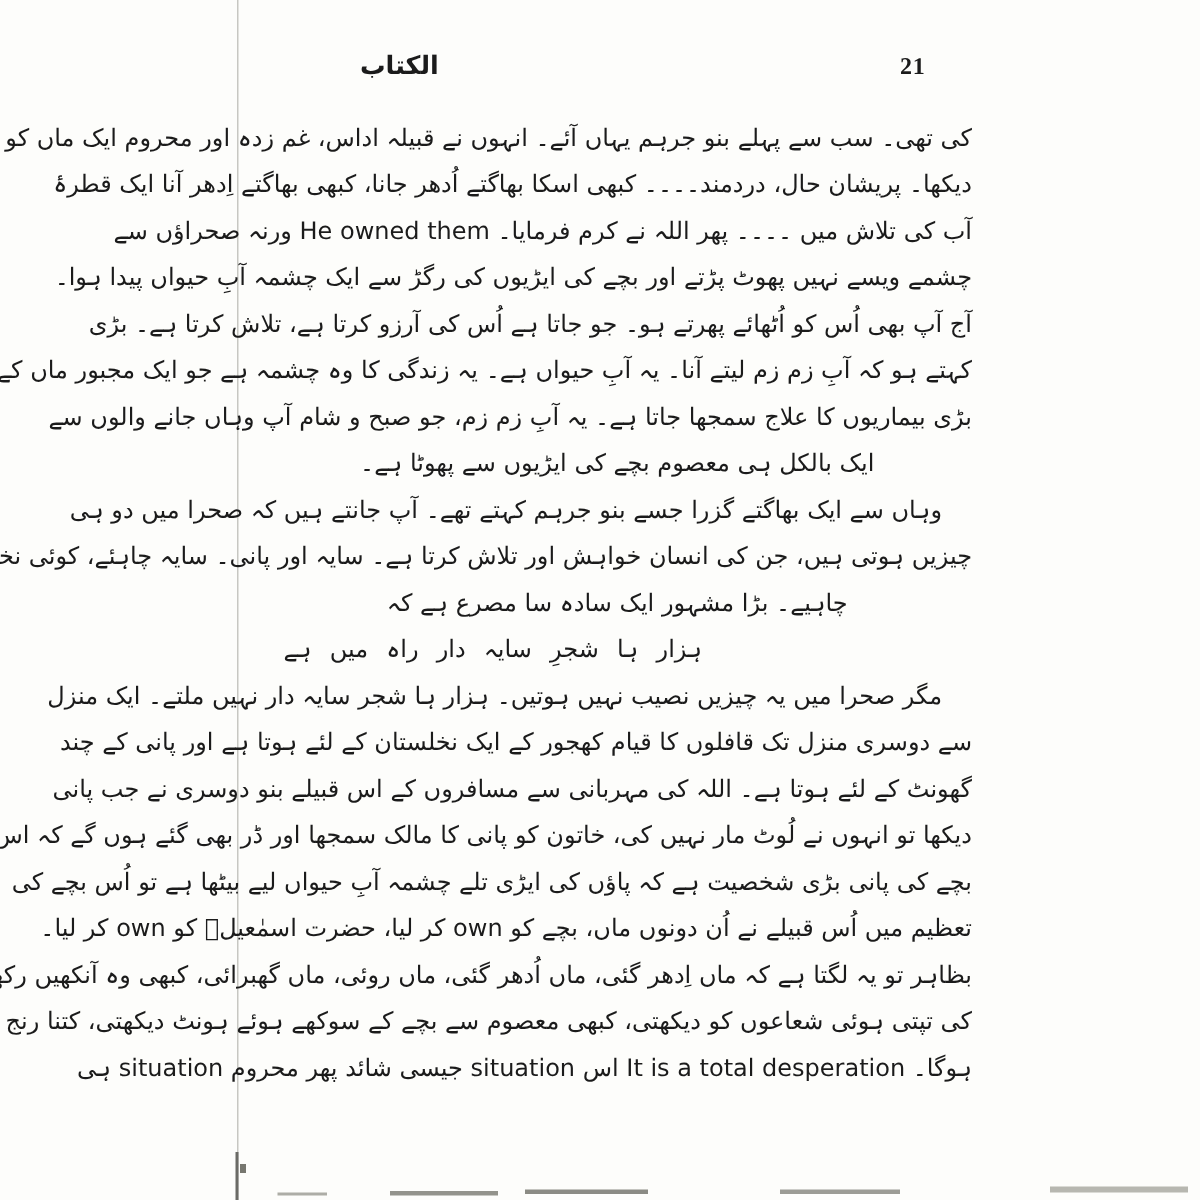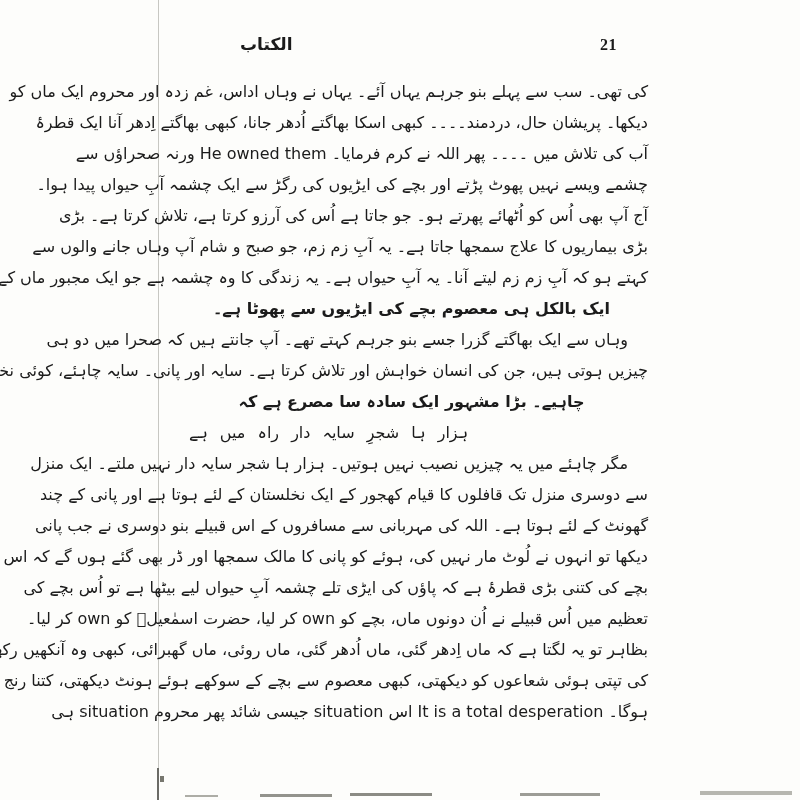--- a/index.html
+++ b/index.html
@@ -57,21 +57,20 @@
     height: 31px;
     white-space: nowrap;
     text-align: justify;
     text-align-last: justify;
     overflow: visible;
   }
   .ln.first { padding-right: 20px; }
   .ln.short {
     text-align: right;
     text-align-last: center;
-    font-weight: bold;
   }
   .ln.verse {
     text-align: center;
     text-align-last: left;
     padding-left: 14px;
     word-spacing: 7px;
   }
   
   .artifact { position: absolute; background: #9a9a94; }
   .a1 { left: 185px; top: 795px; width: 33px; height: 2px; background:#adada6; }
@@ -88,37 +87,37 @@
 
   <div class="edge-line"></div>
   <div class="edge-line-dark"></div>
 
   <div class="header">
     <div class="running-title">الکتاب</div>
     <div class="page-number">21</div>
   </div>
 
   <div class="body-text">
-    <div class="ln">کی تھی۔ سب سے پہلے بنو جرہم یہاں آئے۔ یہاں نے وہاں اداس، غم زدہ اور محروم ایک ماں کو</div>
+    <div class="ln">کی تھی۔ سب سے پہلے بنو جرہم یہاں آئے۔ انہوں نے قبیلہ اداس، غم زدہ اور محروم ایک ماں کو</div>
     <div class="ln">دیکھا۔ پریشان حال، دردمند۔۔۔۔ کبھی اسکا بھاگتے اُدھر جانا، کبھی بھاگتے اِدھر آنا ایک قطرۂ</div>
     <div class="ln">آب کی تلاش میں ۔۔۔۔ پھر اللہ نے کرم فرمایا۔ He owned them ورنہ صحراؤں سے</div>
     <div class="ln">چشمے ویسے نہیں پھوٹ پڑتے اور بچے کی ایڑیوں کی رگڑ سے ایک چشمہ آبِ حیواں پیدا ہوا۔</div>
     <div class="ln">آج آپ بھی اُس کو اُٹھائے پھرتے ہو۔ جو جاتا ہے اُس کی آرزو کرتا ہے، تلاش کرتا ہے۔ بڑی</div>
+    <div class="ln">کہتے ہو کہ آبِ زم زم لیتے آنا۔ یہ آبِ حیواں ہے۔ یہ زندگی کا وہ چشمہ ہے جو ایک مجبور ماں کے</div>
     <div class="ln">بڑی بیماریوں کا علاج سمجھا جاتا ہے۔ یہ آبِ زم زم، جو صبح و شام آپ وہاں جانے والوں سے</div>
-    <div class="ln">کہتے ہو کہ آبِ زم زم لیتے آنا۔ یہ آبِ حیواں ہے۔ یہ زندگی کا وہ چشمہ ہے جو ایک مجبور ماں کے</div>
     <div class="ln short">ایک بالکل ہی معصوم بچے کی ایڑیوں سے پھوٹا ہے۔</div>
     <div class="ln first">وہاں سے ایک بھاگتے گزرا جسے بنو جرہم کہتے تھے۔ آپ جانتے ہیں کہ صحرا میں دو ہی</div>
     <div class="ln">چیزیں ہوتی ہیں، جن کی انسان خواہش اور تلاش کرتا ہے۔ سایہ اور پانی۔ سایہ چاہئے، کوئی نخل</div>
     <div class="ln short">چاہیے۔ بڑا مشہور ایک سادہ سا مصرع ہے کہ</div>
     <div class="ln verse">ہزار ہا شجرِ سایہ دار راہ میں ہے</div>
-    <div class="ln first">مگر چاہئے میں یہ چیزیں نصیب نہیں ہوتیں۔ ہزار ہا شجر سایہ دار نہیں ملتے۔ ایک منزل</div>
+    <div class="ln first">مگر صحرا میں یہ چیزیں نصیب نہیں ہوتیں۔ ہزار ہا شجر سایہ دار نہیں ملتے۔ ایک منزل</div>
     <div class="ln">سے دوسری منزل تک قافلوں کا قیام کھجور کے ایک نخلستان کے لئے ہوتا ہے اور پانی کے چند</div>
     <div class="ln">گھونٹ کے لئے ہوتا ہے۔ اللہ کی مہربانی سے مسافروں کے اس قبیلے بنو دوسری نے جب پانی</div>
-    <div class="ln">دیکھا تو انہوں نے لُوٹ مار نہیں کی، ہوئے کو پانی کا مالک سمجھا اور ڈر بھی گئے ہوں گے کہ اس</div>
-    <div class="ln">بچے کی کتنی بڑی قطرۂ ہے کہ پاؤں کی ایڑی تلے چشمہ آبِ حیواں لیے بیٹھا ہے تو اُس بچے کی</div>
+    <div class="ln">دیکھا تو انہوں نے لُوٹ مار نہیں کی، خاتون کو پانی کا مالک سمجھا اور ڈر بھی گئے ہوں گے کہ اس</div>
+    <div class="ln">بچے کی پانی بڑی شخصیت ہے کہ پاؤں کی ایڑی تلے چشمہ آبِ حیواں لیے بیٹھا ہے تو اُس بچے کی</div>
     <div class="ln">تعظیم میں اُس قبیلے نے اُن دونوں ماں، بچے کو own کر لیا، حضرت اسمٰعیلؑ کو own کر لیا۔</div>
     <div class="ln">بظاہر تو یہ لگتا ہے کہ ماں اِدھر گئی، ماں اُدھر گئی، ماں روئی، ماں گھبرائی، کبھی وہ آنکھیں رکھ کر دھوپ</div>
     <div class="ln">کی تپتی ہوئی شعاعوں کو دیکھتی، کبھی معصوم سے بچے کے سوکھے ہوئے ہونٹ دیکھتی، کتنا رنج ہوا</div>
     <div class="ln">ہوگا۔ It is a total desperation اس situation جیسی شائد پھر محروم situation ہی</div>
   </div>
 
   <div class="artifact a1"></div>
   <div class="artifact a2"></div>
   <div class="artifact a3"></div>
   <div class="artifact a4"></div>

